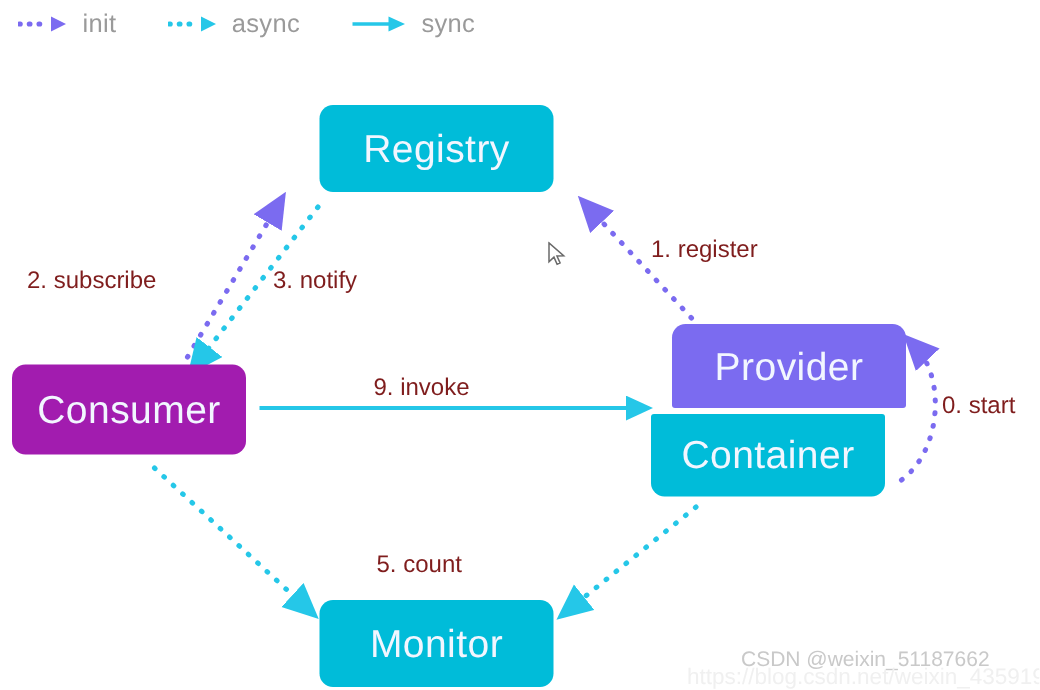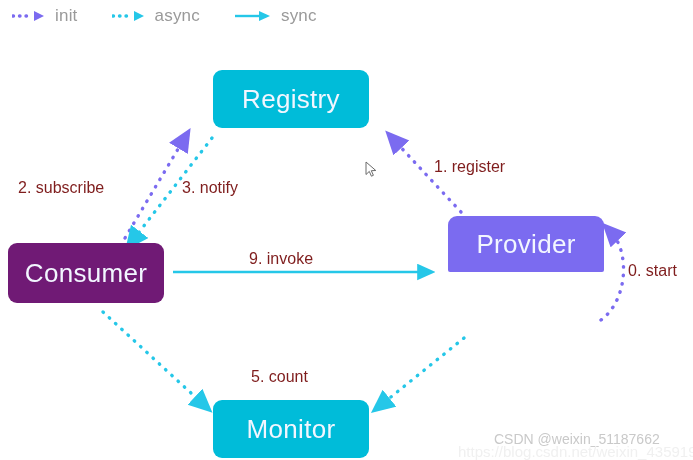--- a/index.html
+++ b/index.html
@@ -55,21 +55,21 @@
     letter-spacing: .3px;
     box-sizing: border-box;
   }
   .node-registry {
     left: 213px; top: 70px; width: 156px; height: 58px;
     background: #00bcd9;
     border-radius: 9px;
   }
   .node-consumer {
     left: 8px; top: 243px; width: 156px; height: 60px;
-    background: #701a75;
+    background: #a21caf;
     border-radius: 9px;
   }
   .node-provider {
     left: 448px; top: 216px; width: 156px; height: 56px;
     background: #7b6bf0;
     border-radius: 9px 9px 2px 2px;
   }
   .node-container {
     left: 434px; top: 276px; width: 156px; height: 55px;
     background: #00bcd9;
@@ -197,20 +197,23 @@
   </div>
 
   <div class="node node-consumer">
     <span>Consumer</span>
   </div>
 
   <div class="node node-provider">
     <span>Provider</span>
   </div>
 
+  <div class="node node-container">
+    <span>Container</span>
+  </div>
 
   <div class="node node-monitor">
     <span>Monitor</span>
   </div>
 
   <div class="edge-label lbl-start">0. start</div>
   <div class="edge-label lbl-register">1. register</div>
   <div class="edge-label lbl-subscribe">2. subscribe</div>
   <div class="edge-label lbl-notify">3. notify</div>
   <div class="edge-label lbl-invoke">9. invoke</div>

